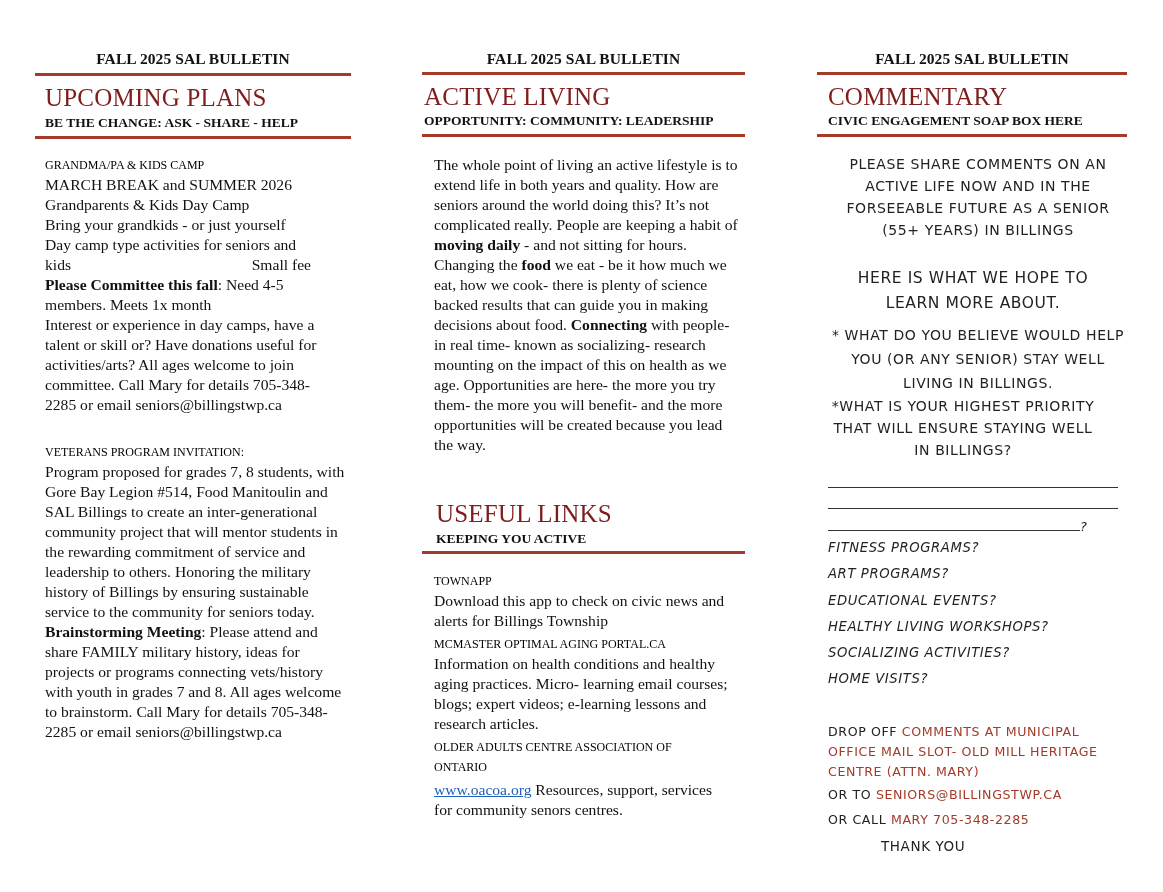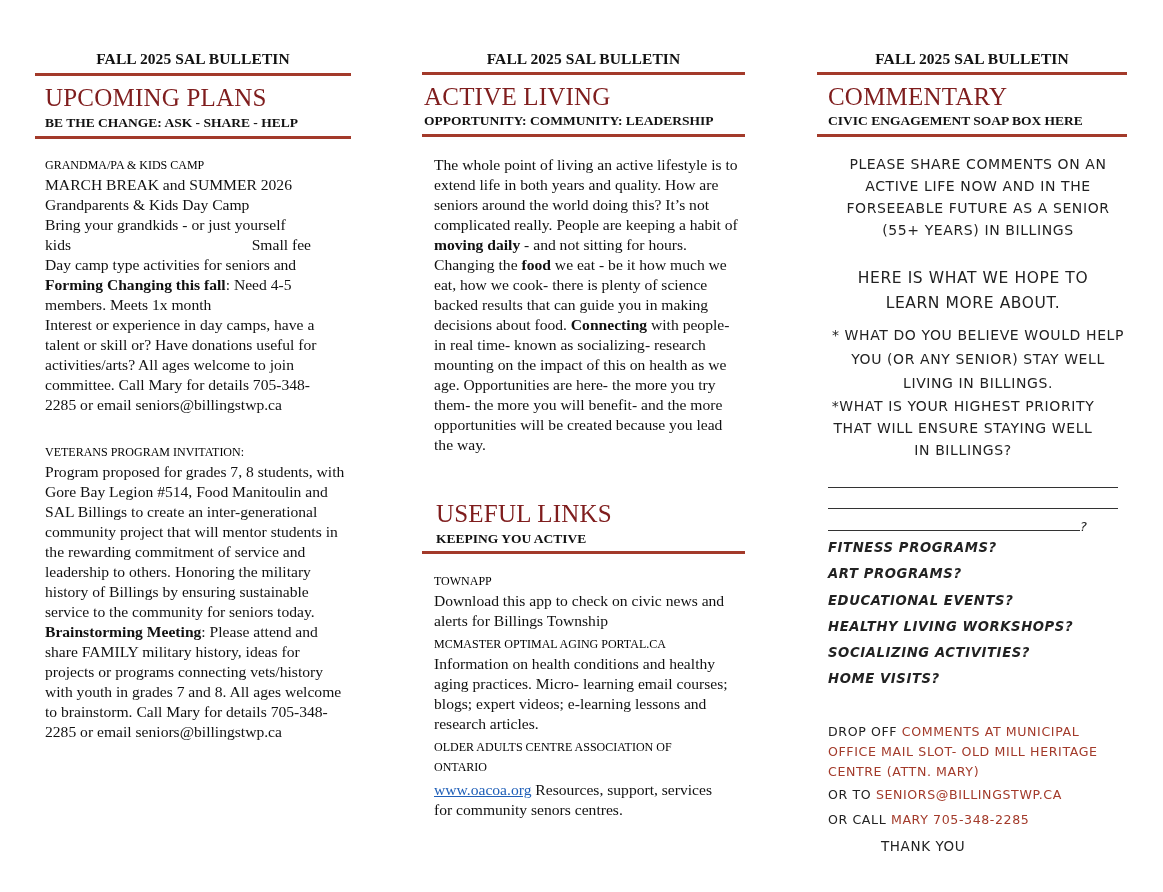--- a/index.html
+++ b/index.html
@@ -25,21 +25,21 @@
   }
 
   .body-text { position: absolute; font-size: 15.6px; line-height: 20px; color: #111; }
   .body-text b { font-weight: bold; }
   .head-red { color: #000000; font-size: 12px; display: block; }
 
   .hand { font-family: "DejaVu Sans", sans-serif; text-transform: uppercase; letter-spacing: 0.6px; color: #222; }
   .hand-para { position: absolute; font-size: 14px; line-height: 22px; text-align: center; }
   .hand-para.big { font-size: 15.5px; line-height: 25px; }
   .hand-list { position: absolute; font-size: 13.2px; line-height: 26.3px; font-style: italic; }
-  .hand-list div { white-space: nowrap; font-weight: bold; }
+  .hand-list div { white-space: nowrap; }
   .hand-red { color: #A33A2A; }
   .blank-line { height: 21.5px; border-bottom: 1px solid #333; width: 290px; }
   .blank-line.short { width: 252px; display: inline-block; }
   .link { color: #1F5FB8; text-decoration: underline; }
   .fill-row { white-space: nowrap; }
 </style>
 </head>
 <body>
 
 <section class="col col1">
@@ -47,26 +47,26 @@
   <div class="rule" style="top:73px"></div>
   <div class="section-title" style="left:10px; top:85px">UPCOMING PLANS</div>
   <div class="section-sub" style="left:10px; top:116px">BE THE CHANGE: ASK - SHARE - HELP</div>
   <div class="rule" style="top:136px"></div>
 
   <div class="body-text" style="left:10px; top:155px; width:306px">
     <span class="head-red">GRANDMA/PA &amp; KIDS CAMP</span>
     <div>MARCH BREAK and SUMMER 2026</div>
     <div>Grandparents &amp; Kids Day Camp</div>
     <div>Bring your grandkids - or just yourself</div>
+    <div>Day camp type activities for seniors and</div>
     <div style="display:flex; justify-content:space-between; width:266px">
       <span>kids</span>
       <span>Small fee</span>
     </div>
-    <div>Day camp type activities for seniors and</div>
-    <div style="width:292px"><b>Forming Changing this fall</b><span>: Need 4-5 members. Meets 1x month</span></div>
+    <div style="width:292px"><b>Please Committee this fall</b><span>: Need 4-5 members. Meets 1x month</span></div>
     <div style="width:292px">Interest or experience in day camps, have a talent or skill or? Have donations useful for activities/arts? All ages welcome to join committee. Call Mary for details 705-348-2285 or email seniors@billingstwp.ca</div>
   </div>
 
   <div class="body-text" style="left:10px; top:442px; width:306px">
     <span class="head-red">VETERANS PROGRAM INVITATION:</span>
     <div>Program proposed for grades 7, 8 students, with Gore Bay Legion #514, Food Manitoulin and SAL Billings to create an inter-generational community project that will mentor students in the rewarding commitment of service and leadership to others. Honoring the military history of Billings by ensuring sustainable service to the community for seniors today.</div>
     <div><b>Brainstorming Meeting</b><span>: Please attend and share FAMILY military history, ideas for projects or programs connecting vets/history with youth in grades 7 and 8. All ages welcome to brainstorm.  Call Mary for details 705-348-2285 or email seniors@billingstwp.ca</span></div>
   </div>
 </section>
 

